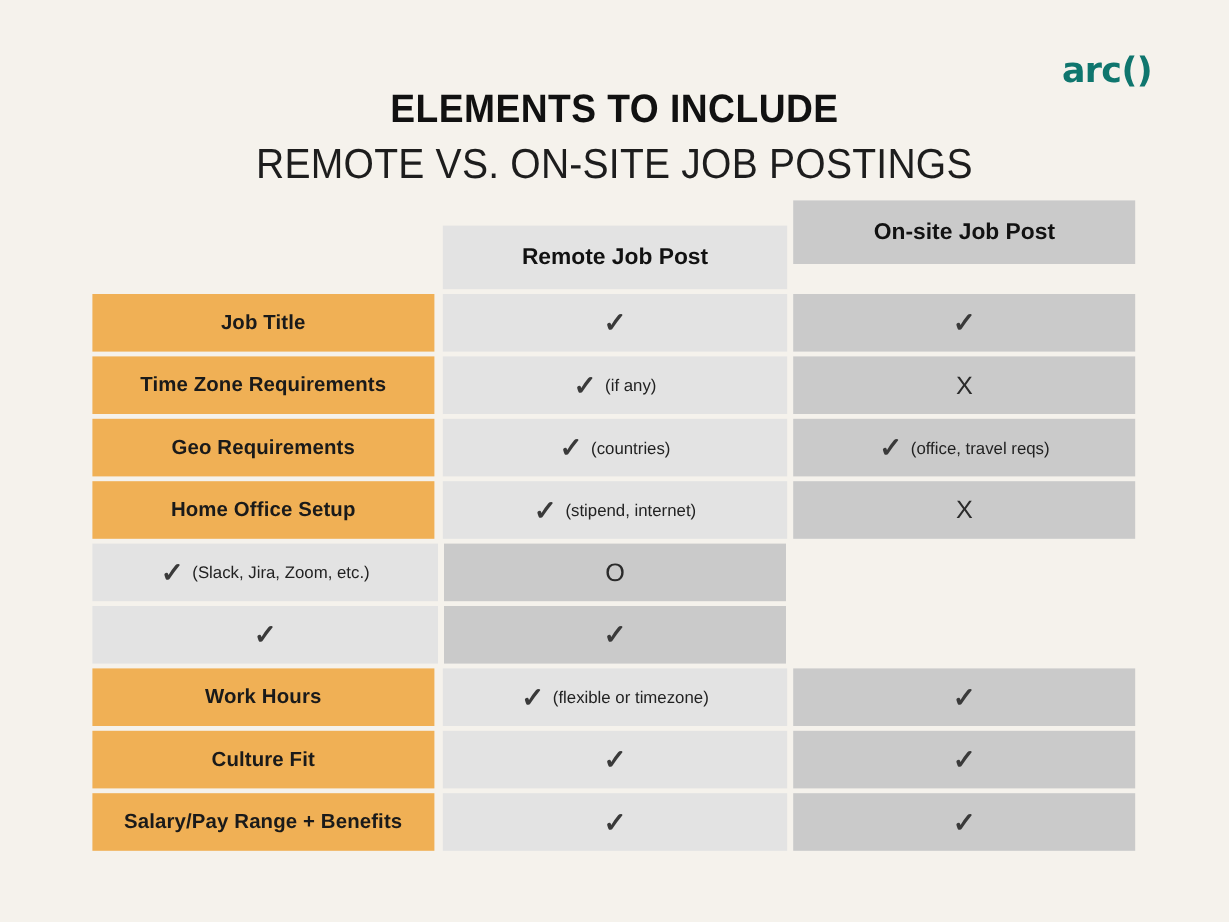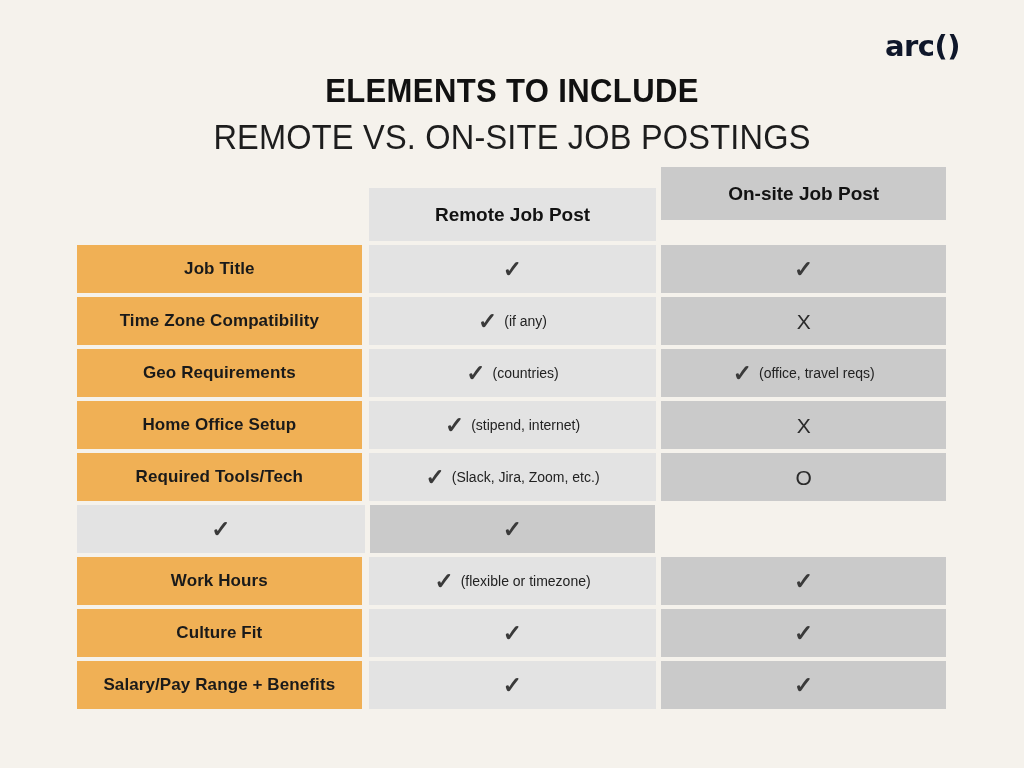--- a/index.html
+++ b/index.html
@@ -12,27 +12,27 @@
     background: #F5F2EC;
     font-family: "Liberation Sans", sans-serif;
     overflow: hidden;
     position: relative;
     color: #1b1b1b;
   }
 
   
   .brand {
     position: absolute;
-    top: 32px;
+    top: 44px;
     right: 64px;
     font-family: "DejaVu Sans", sans-serif;
     font-size: 29px;
     font-weight: 700;
     letter-spacing: -0.5px;
-    color: #0f172a;
+    color: #0f766e;
     line-height: 1;
   }
 
   
   .titles {
     position: absolute;
     top: 72px;
     left: 0;
     width: 1024px;
     text-align: center;
@@ -177,21 +177,21 @@
             <span class="mark">✓</span>
           </div>
         </div>
         <div class="cell c-onsite onsite-cell">
           <div class="cellinner">
             <span class="mark">✓</span>
           </div>
         </div>
       </div>
       <div class="row data-row">
-        <div class="cell c-label label-cell">Time Zone Compatibility</div>
+        <div class="cell c-label label-cell">Time Zone Requirements</div>
         <div class="cell c-remote remote-cell">
           <div class="cellinner">
             <span class="mark">✓</span>
             <span class="note">(if any)</span>
           </div>
         </div>
         <div class="cell c-onsite onsite-cell">
           <div class="cellinner">
             <span class="mark plain">X</span>
           </div>
@@ -220,21 +220,20 @@
             <span class="note">(stipend, internet)</span>
           </div>
         </div>
         <div class="cell c-onsite onsite-cell">
           <div class="cellinner">
             <span class="mark plain">X</span>
           </div>
         </div>
       </div>
       <div class="row data-row">
-        <div class="cell c-label label-cell">Required Tools/Tech</div>
         <div class="cell c-remote remote-cell">
           <div class="cellinner">
             <span class="mark">✓</span>
             <span class="note">(Slack, Jira, Zoom, etc.)</span>
           </div>
         </div>
         <div class="cell c-onsite onsite-cell">
           <div class="cellinner">
             <span class="mark plain">O</span>
           </div>

